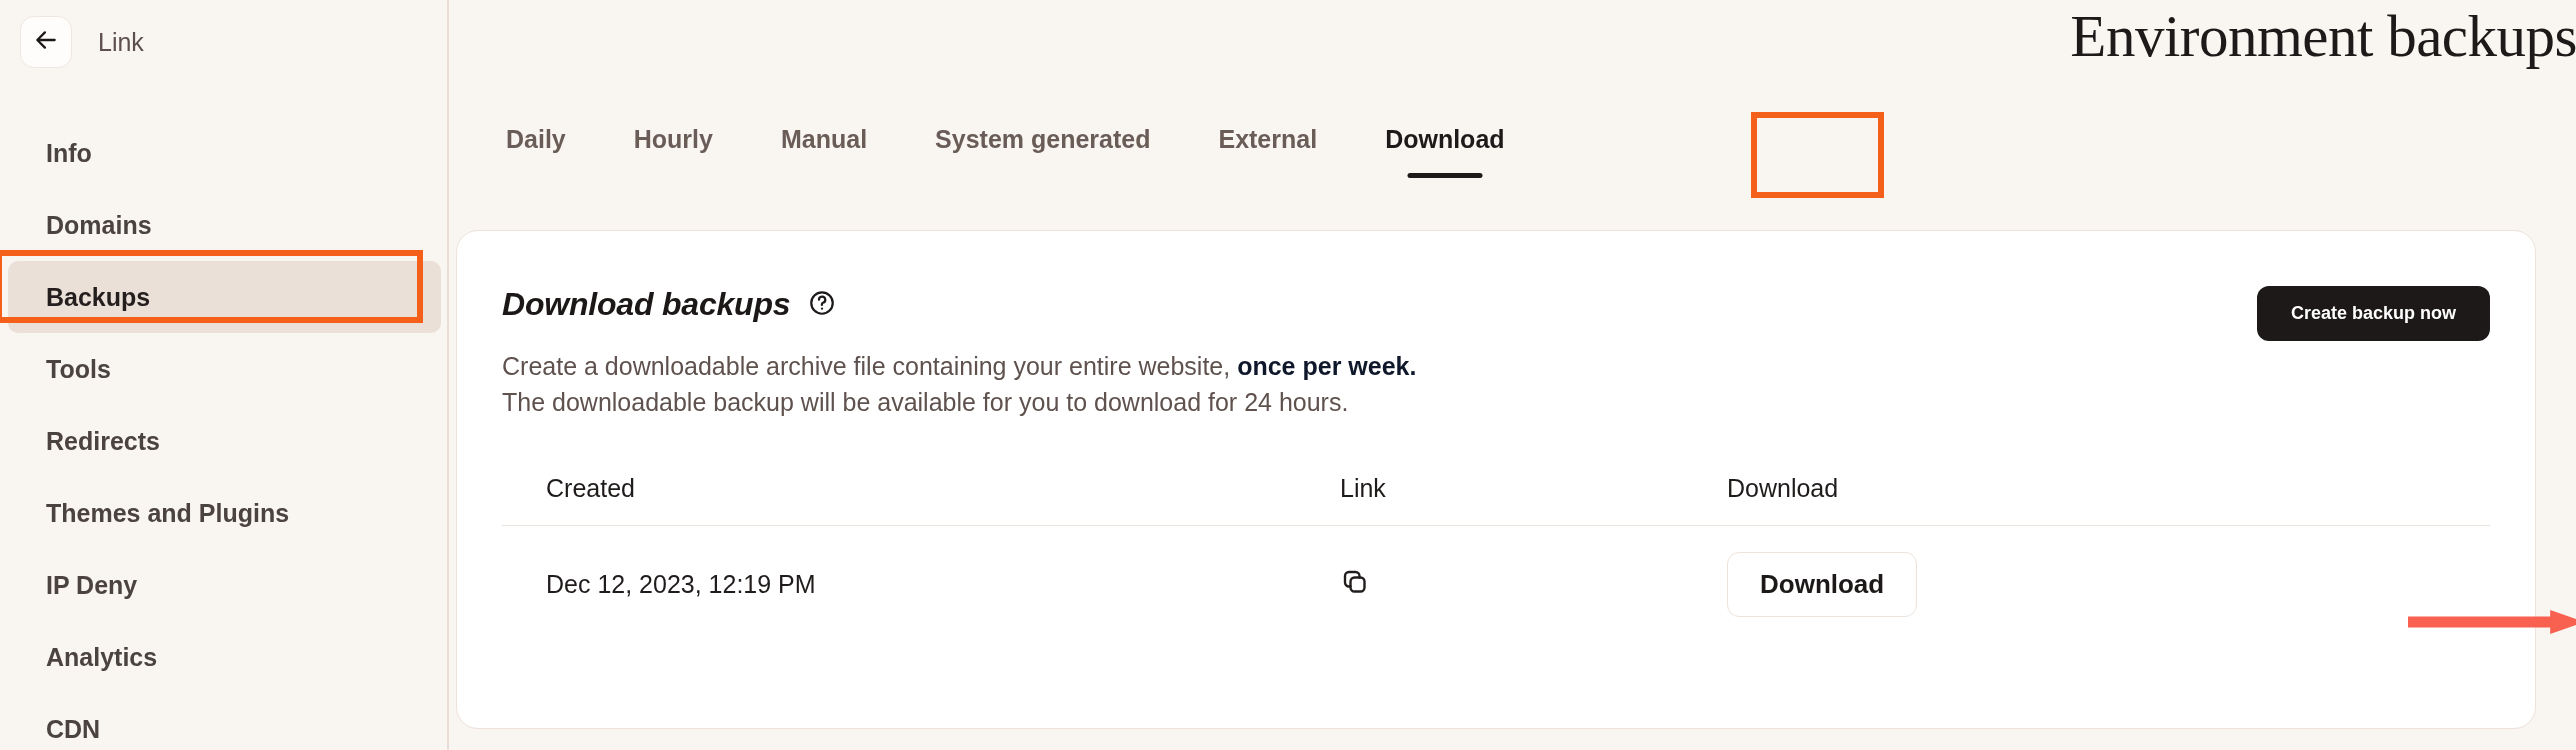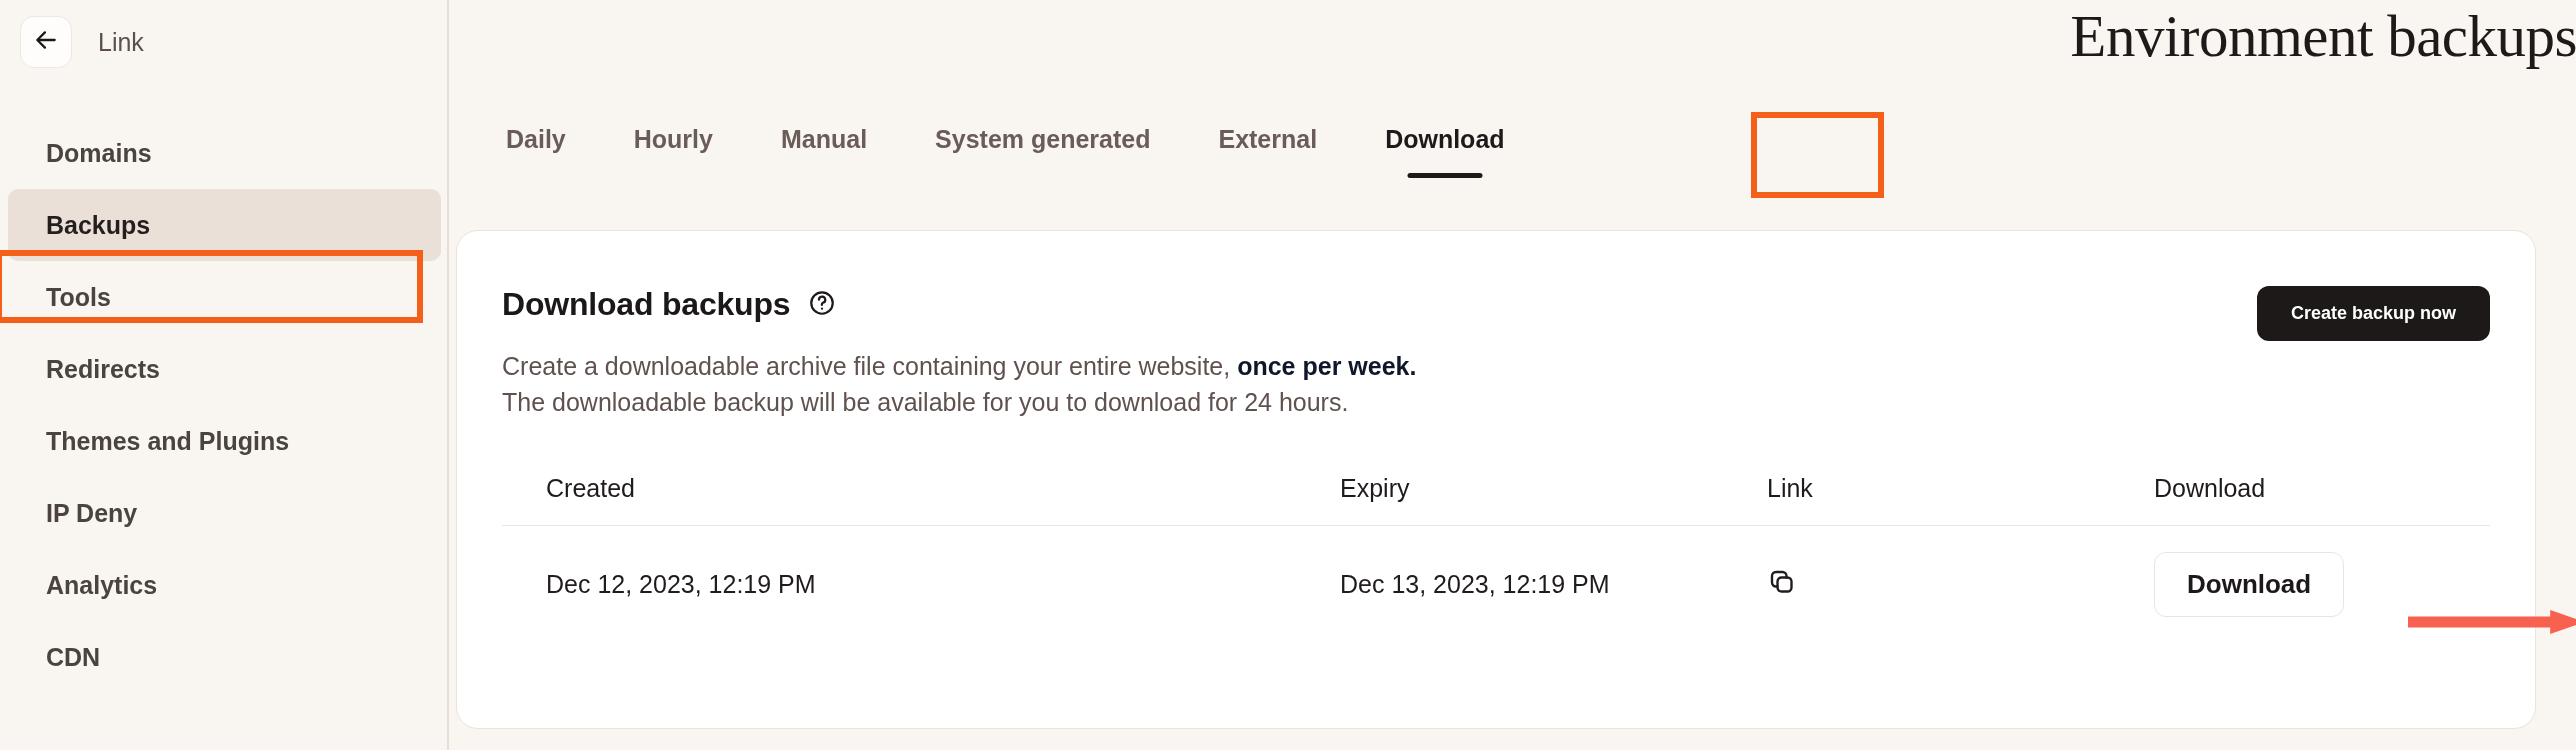--- a/index.html
+++ b/index.html
@@ -167,20 +167,21 @@
     display: flex;
     align-items: center;
     gap: 18px;
   }
 
   .card-title {
     font-size: 32px;
     font-weight: 700;
     color: #1b1817;
     letter-spacing: -0.2px;
+    font-style: italic;
   }
 
   .primary-btn {
     background: #1c1918;
     color: #ffffff;
     font-size: 18px;
     font-weight: 700;
     border: none;
     border-radius: 12px;
     padding: 17px 34px;
@@ -297,20 +298,23 @@
           <svg width="26" height="26" viewBox="0 0 24 24" fill="none" stroke="#1a1716" stroke-width="2.1" stroke-linecap="round" stroke-linejoin="round">
             <line x1="20" y1="12" x2="5" y2="12"></line>
             <polyline points="11 19 4 12 11 5"></polyline>
           </svg>
         </span>
       </div>
       <span class="back-label">Link</span>
     </div>
 
     <nav class="nav">
+      <div class="nav-item">
+        <span>Info</span>
+      </div>
       <div class="nav-item">
         <span>Domains</span>
       </div>
       <div class="nav-item active">
         <span>Backups</span>
       </div>
       <div class="nav-item">
         <span>Tools</span>
       </div>
       <div class="nav-item">
@@ -379,28 +383,26 @@
         <div>
           <span>Create a downloadable archive file containing your entire website, </span><b>once per week.</b>
         </div>
         <div>The downloadable backup will be available for you to download for 24 hours.</div>
       </div>
 
       <div class="table">
 
         <div class="trow thead">
           <div class="th c-created">Created</div>
-          <div class="th c-expiry">Expiry</div>
           <div class="th c-link">Link</div>
           <div class="th c-dl">Download</div>
         </div>
 
         <div class="trow tbody-row">
           <div class="td c-created">Dec 12, 2023, 12:19 PM</div>
-          <div class="td c-expiry">Dec 13, 2023, 12:19 PM</div>
           <div class="td c-link">
             <button class="copy-icon-btn">
               <span>
                 <svg width="30" height="30" viewBox="0 0 24 24" fill="none" stroke="#211d1c" stroke-width="1.9" stroke-linecap="round" stroke-linejoin="round">
                   <rect x="8.4" y="8.4" width="11.2" height="11.2" rx="3.2"></rect>
                   <path d="M15.6 8.4V7.2a3.2 3.2 0 0 0-3.2-3.2H7.2A3.2 3.2 0 0 0 4 7.2v5.2a3.2 3.2 0 0 0 3.2 3.2h1.2"></path>
                 </svg>
               </span>
             </button>
           </div>

